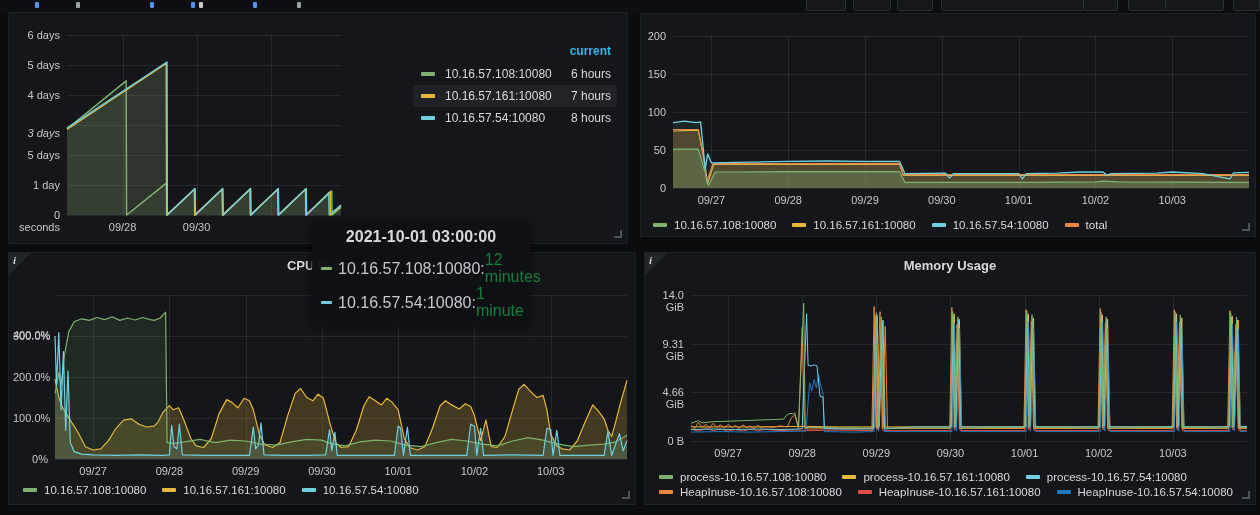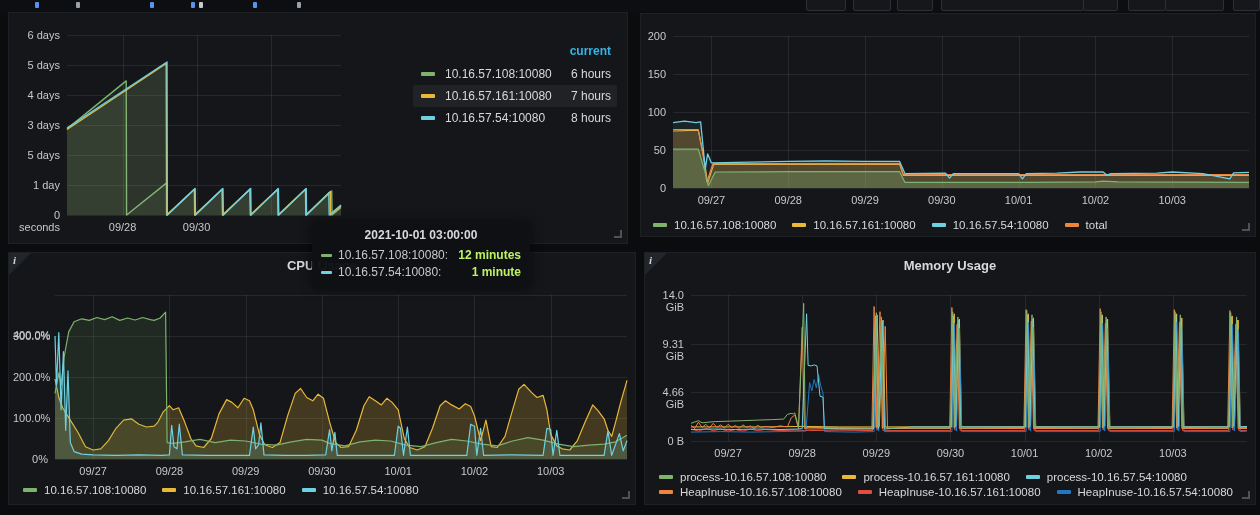--- a/index.html
+++ b/index.html
@@ -41,25 +41,25 @@
   .legend-table{position:absolute;font-size:12px;color:#d8d9da;}
   .lt-header{text-align:right;color:#33b5e5;font-weight:bold;padding:1px 6px 5px 0;cursor:pointer;margin-top:8px;}
   .lt-row{display:grid;grid-template-columns:24px 1fr auto;align-items:center;
     padding:4px 6px 4px 8px;border-radius:2px;cursor:pointer;}
   .lt-row.hl{background:rgba(255,255,255,0.055);}
   .lt-val{text-align:right;padding-left:10px;}
 
   
   .tooltip{position:absolute;left:312px;top:222px;width:218px;box-sizing:border-box;
     background:rgba(16,17,20,0.97);border-radius:3px;padding:6px 9px 7px 9px;z-index:20;
-    font-size:12px;color:#c7c8ca;box-shadow:0 0 12px rgba(0,0,0,0.55);}
+    font-size:16px;color:#c7c8ca;box-shadow:0 0 12px rgba(0,0,0,0.55);}
   .tt-title{text-align:center;font-weight:bold;color:#d8d9da;padding-bottom:5px;}
   .tt-row{display:grid;grid-template-columns:17px 1fr auto;align-items:center;line-height:17px;}
   .tt-row .dash{width:11px;height:3px;}
-  .tt-val{font-weight:bold;color:#bef264;text-align:right;}
+  .tt-val{font-weight:normal;color:#15803d;}
   .tt-row.bold .tt-name{font-weight:bold;color:#eceded;}
 </style>
 </head>
 <body>
 
 <div class="topbar">
   <span class="speck" style="left:35px;background:#5794f2;"></span>
   <span class="speck" style="left:76px;background:#9aa0a6;"></span>
   <span class="speck" style="left:150px;background:#5794f2;"></span>
   <span class="speck" style="left:191px;background:#5794f2;"></span>
@@ -92,21 +92,21 @@
         <path d="M52.0 105.9L111.2 57.9L111.6 192.0L152.0 159.6L152.3 192.0L179.7 165.9L180.1 192.0L207.5 165.9L207.9 192.0L235.3 165.9L235.7 192.0L263.1 165.9L263.4 192.0L290.8 165.9L291.2 192.0L316.7 168.0L317.1 192.0L326.0 184.5L326.0 192.0L52.0 192.0Z" fill="#7EB26D" fill-opacity="0.09" stroke="none"></path>
         <path d="M52.0 105.9L111.2 57.9L111.6 192.0L152.0 159.6L152.3 192.0L179.7 165.9L180.1 192.0L207.5 165.9L207.9 192.0L235.3 165.9L235.7 192.0L263.1 165.9L263.4 192.0L290.8 165.9L291.2 192.0L316.7 168.0L317.1 192.0L326.0 184.5" fill="none" stroke="#7EB26D" stroke-width="1.4" stroke-linejoin="round"></path>
         <path d="M52.0 106.5L151.2 40.5L151.6 192.0L179.4 166.2L179.7 192.0L207.1 166.2L207.5 192.0L234.9 166.2L235.3 192.0L262.7 166.2L263.1 192.0L290.5 166.2L290.8 192.0L315.3 168.6L315.6 192.0L326.0 183.3L326.0 192.0L52.0 192.0Z" fill="#EAB839" fill-opacity="0.09" stroke="none"></path>
         <path d="M52.0 106.5L151.2 40.5L151.6 192.0L179.4 166.2L179.7 192.0L207.1 166.2L207.5 192.0L234.9 166.2L235.3 192.0L262.7 166.2L263.1 192.0L290.5 166.2L290.8 192.0L315.3 168.6L315.6 192.0L326.0 183.3" fill="none" stroke="#EAB839" stroke-width="1.4" stroke-linejoin="round"></path>
         <path d="M52.0 105.0L152.0 39.0L152.3 192.0L180.1 165.6L180.5 192.0L207.9 165.6L208.3 192.0L235.7 165.6L236.0 192.0L263.4 165.6L263.8 192.0L291.2 165.6L291.6 192.0L313.8 170.1L314.2 192.0L326.0 182.1L326.0 192.0L52.0 192.0Z" fill="#6ED0E0" fill-opacity="0.09" stroke="none"></path>
         <path d="M52.0 105.0L152.0 39.0L152.3 192.0L180.1 165.6L180.5 192.0L207.9 165.6L208.3 192.0L235.7 165.6L236.0 192.0L263.4 165.6L263.8 192.0L291.2 165.6L291.6 192.0L313.8 170.1L314.2 192.0L326.0 182.1" fill="none" stroke="#6ED0E0" stroke-width="1.4" stroke-linejoin="round"></path>
       </svg>
       <div class="ylab" style="left: 0px; width: 45px; top: 186px;">0 seconds</div>
       <div class="ylab" style="left: 0px; width: 45px; top: 156px;">1 day</div>
       <div class="ylab" style="left: 0px; width: 45px; top: 126px;">5 days</div>
-      <div class="ylab" style="left: 0px; width: 45px; top: 96px;">3 days</div>
+      <div class="ylab" style="left: 0px; width: 45px; top: 104px; font-style: italic;">3 days</div>
       <div class="ylab" style="left: 0px; width: 45px; top: 66px;">4 days</div>
       <div class="ylab" style="left: 0px; width: 45px; top: 36px;">5 days</div>
       <div class="ylab" style="left: 0px; width: 45px; top: 6px;">6 days</div>
       <div class="xlab" style="left: 77.5405px; width: 60px; top: 198px;">09/28</div>
       <div class="xlab" style="left: 151.595px; width: 60px; top: 198px;">09/30</div>
     </div>
   <div class="legend-table" style="right:10px;top:22px;width:204px;">
       <div class="lt-header">current</div>
       <div class="lt-row">
         <i class="dash" style="background: rgb(126, 178, 109);"></i>

